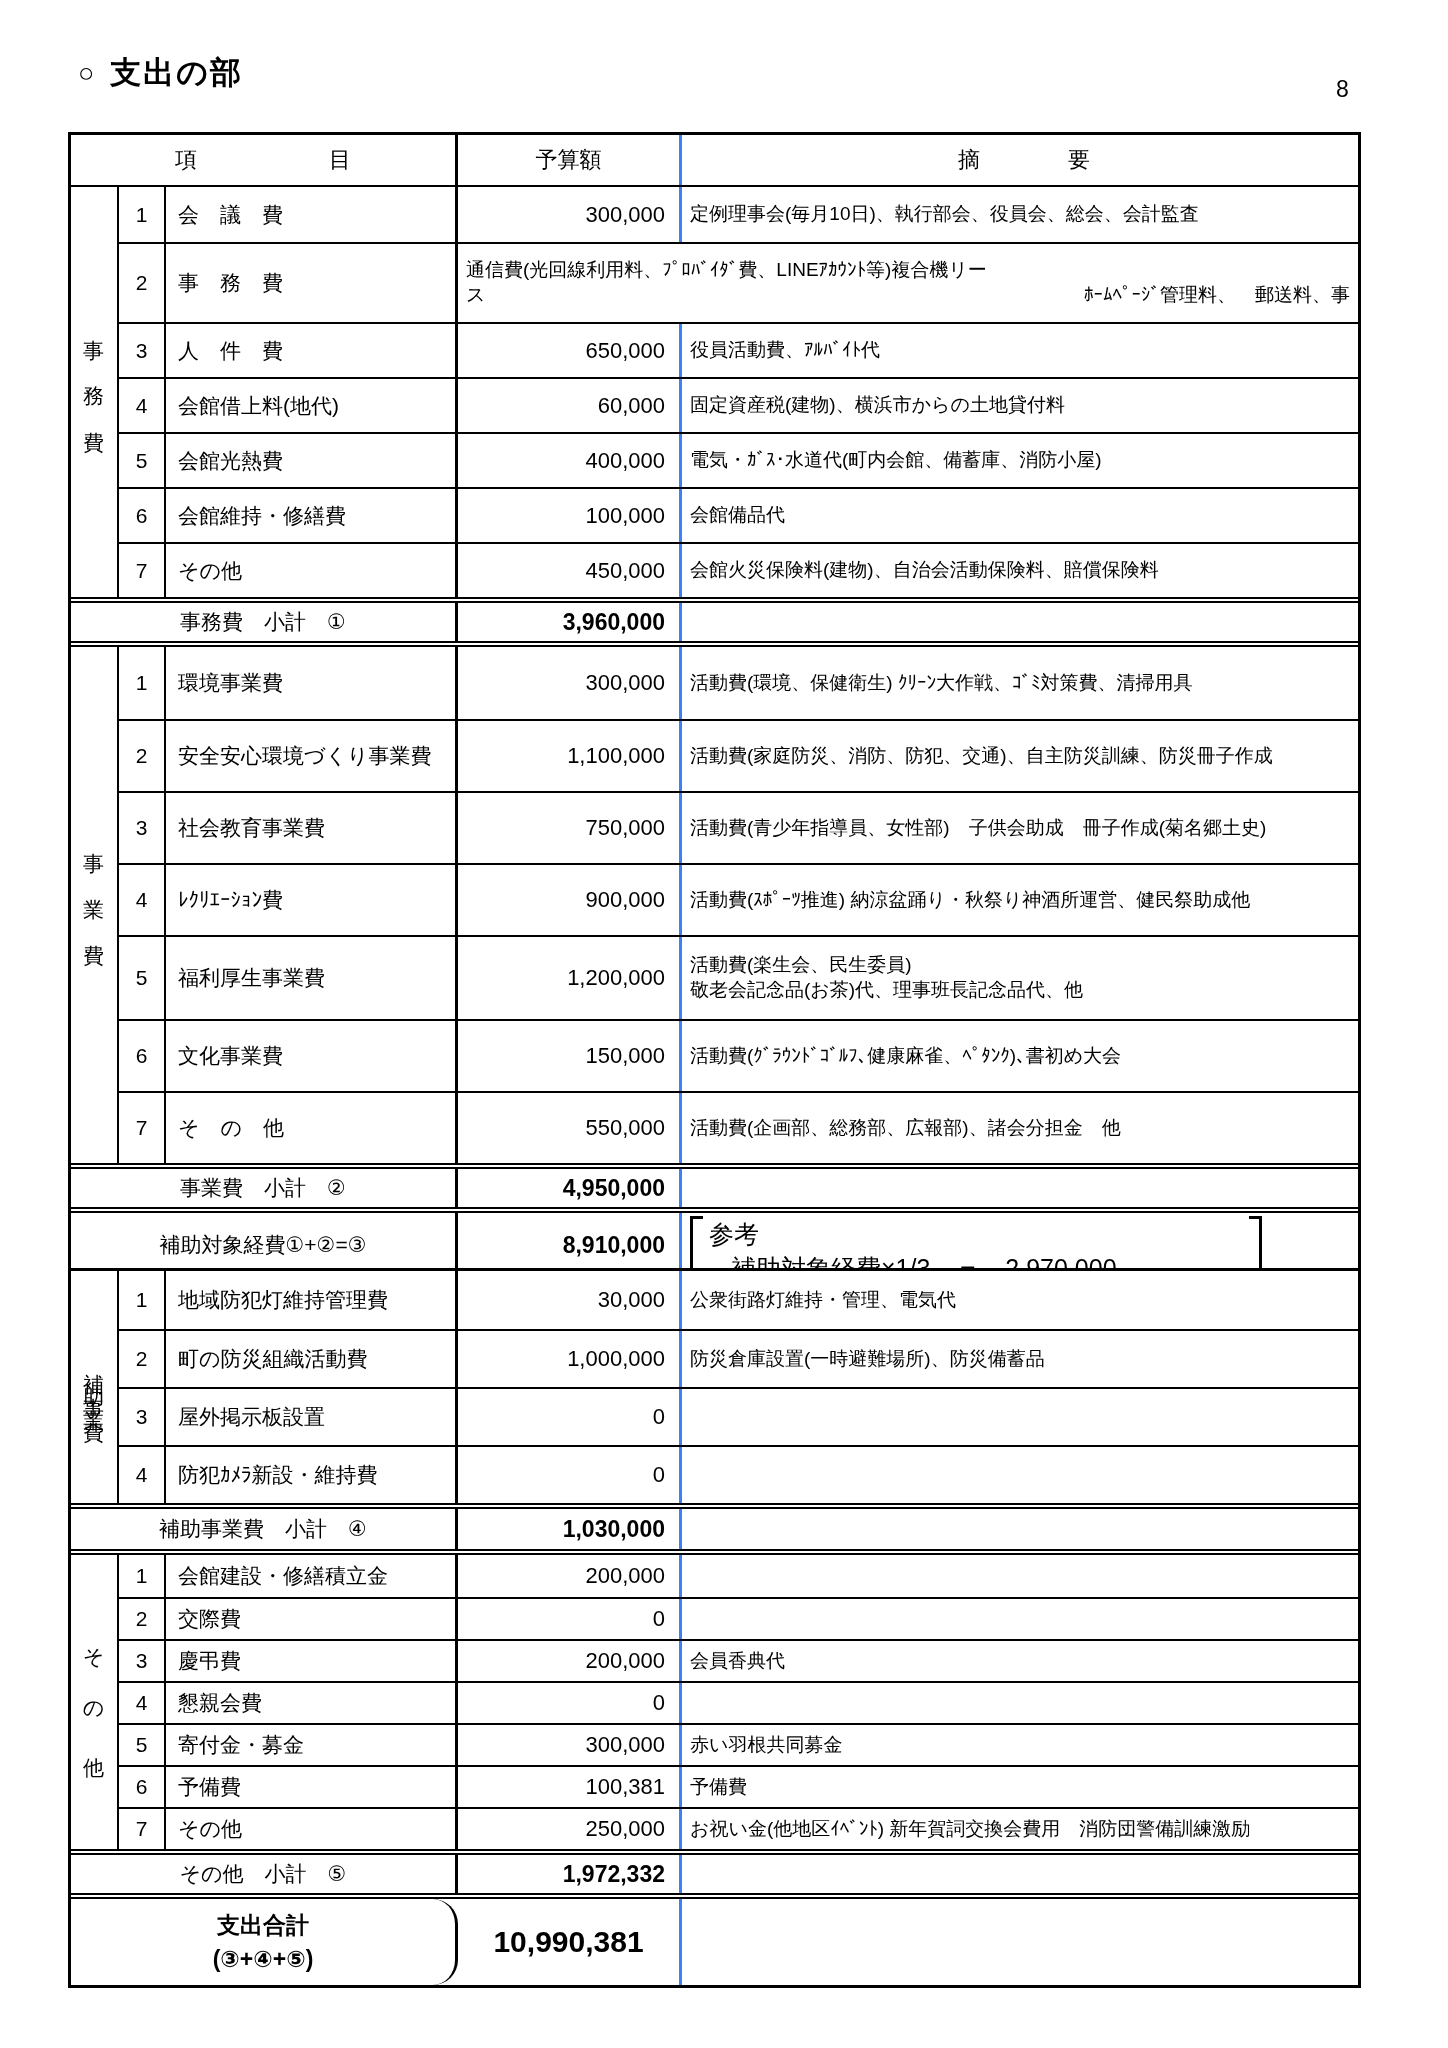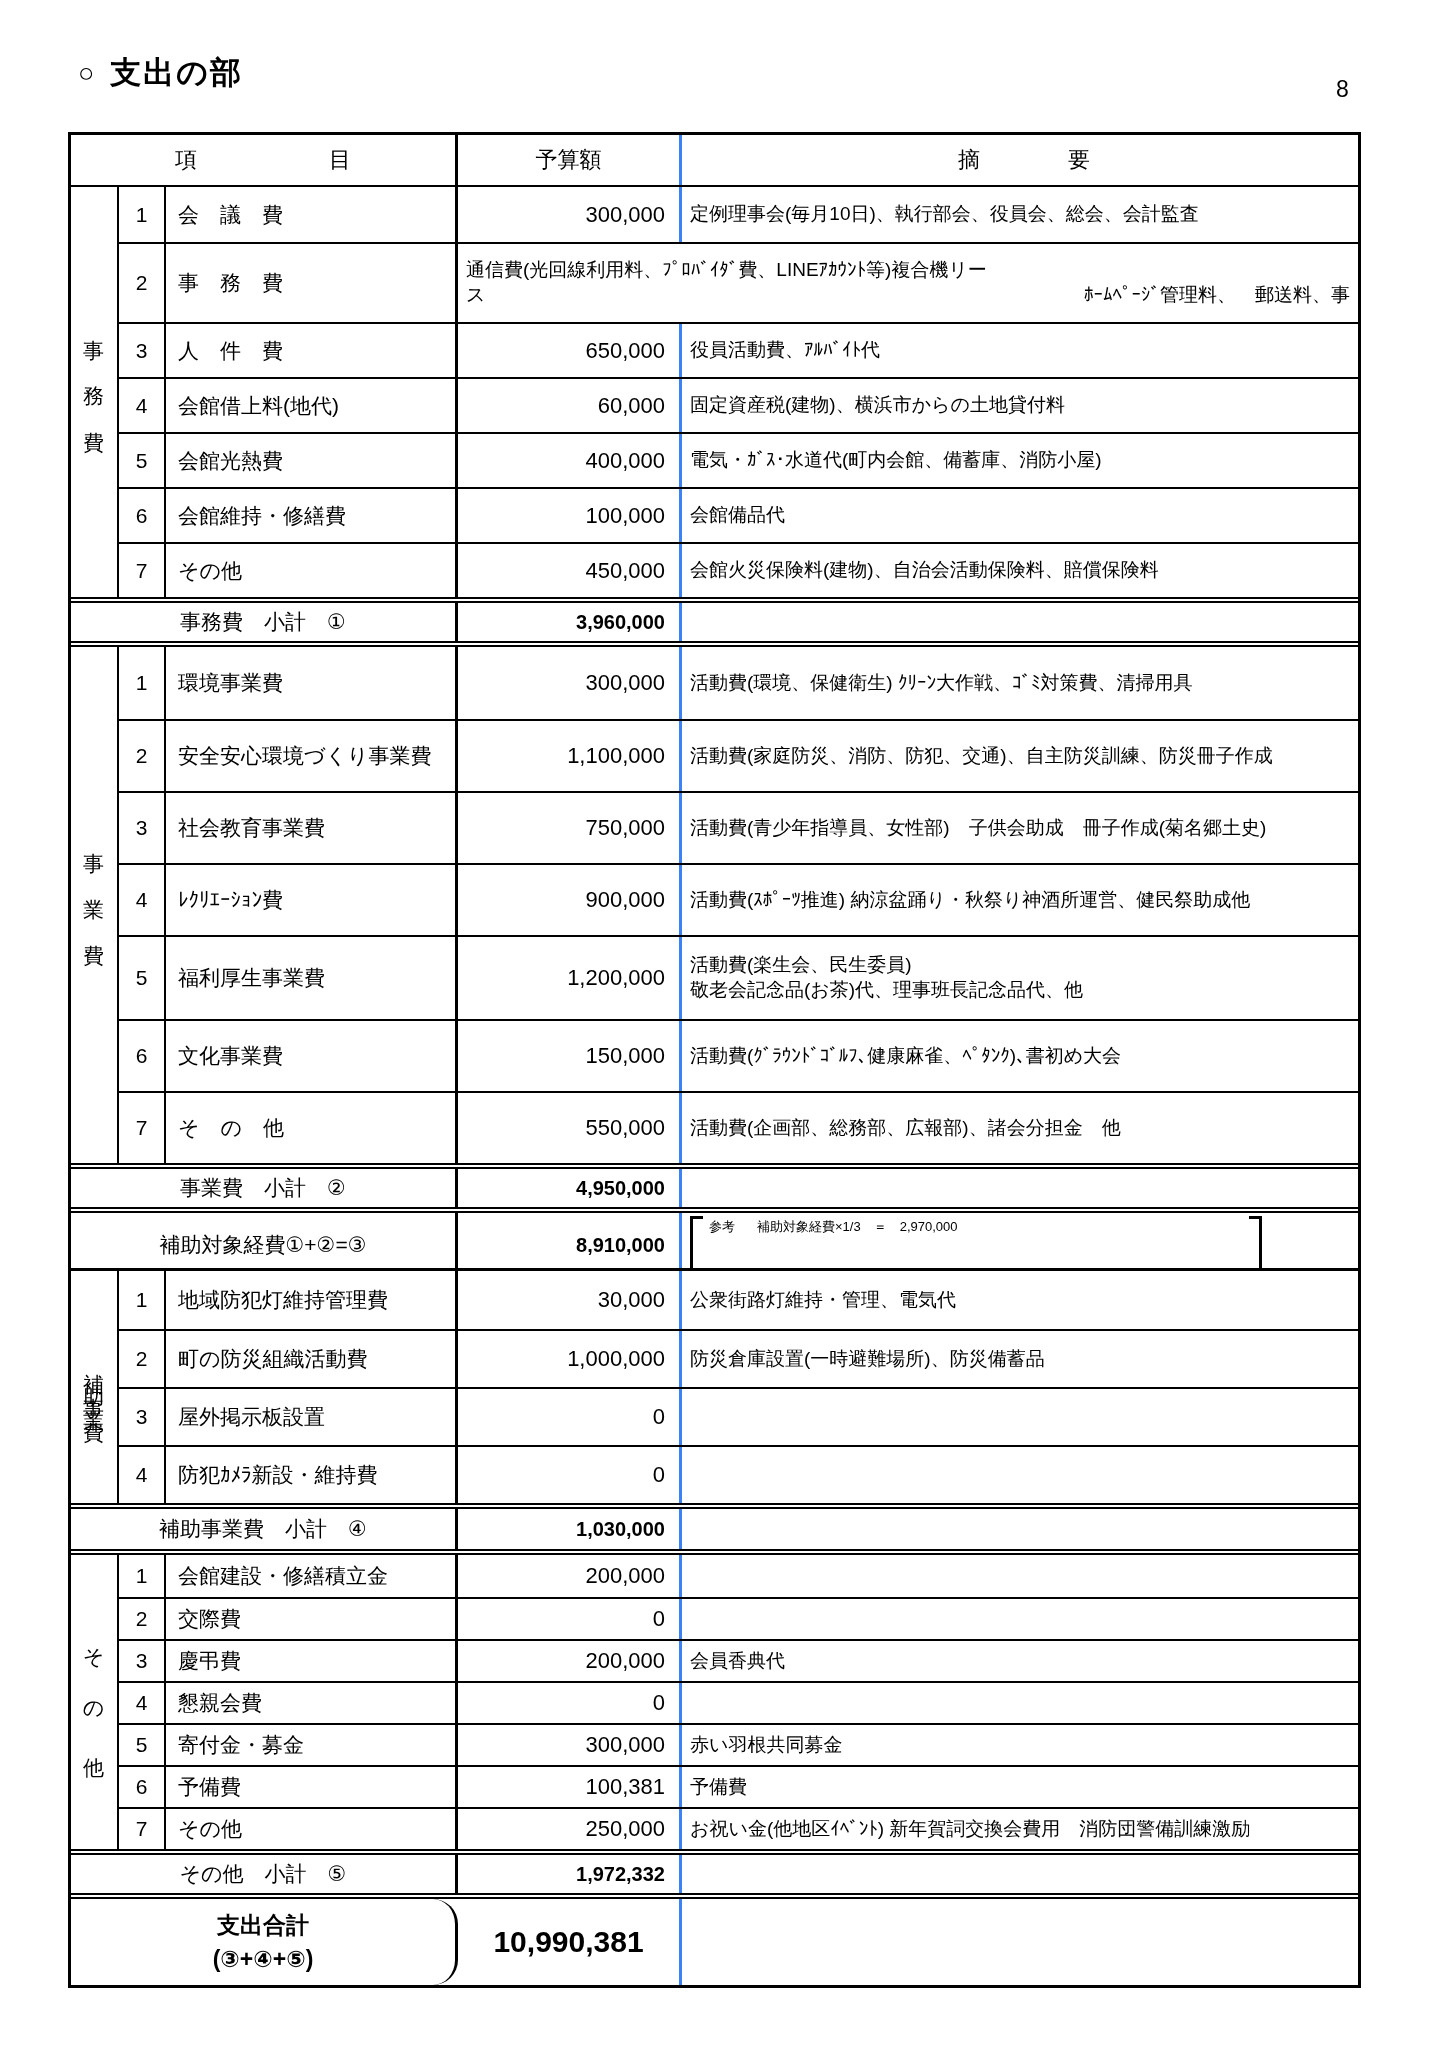--- a/index.html
+++ b/index.html
@@ -50,29 +50,29 @@
   .vtext { writing-mode:vertical-rl; text-orientation:upright; font-size:21px; line-height:1; }
   .vt-wide  { letter-spacing:46px; }
   .vt-mid   { letter-spacing:30px; }
   .vt-tight { letter-spacing:12px; }
 
   .h50{height:50px} .ha{height:55px} .ha2{height:80px}
   .hb{height:72px} .hb5{height:84px}
   .hsub{height:44px} .h3row{height:70px}
   .hc{height:58px} .hsub4{height:46px}
   .hd{height:42px} .hsub5{height:44px} .htotal{height:92px}
-  .sub-amt { font-weight:bold; font-size:20px; }
+  .sub-amt { font-weight:bold; font-size:23px; }
 
   .wrapline { display:flex; width:100%; justify-content:space-between; }
 
   .refnote { display:flex; width:572px; height:58px; align-items:stretch; }
   .bracket { width:13px; border:3px solid #000; flex:none; }
   .b-left  { border-right:none; }
   .b-right { border-left:none; }
-  .refnote-text { flex:1; display:flex; flex-direction:row; justify-content:flex-start; padding:2px 6px; font-size:13px; line-height:1.35; }
+  .refnote-text { flex:1; display:flex; flex-direction:column; justify-content:space-between; padding:2px 6px; font-size:25px; line-height:1.35; }
   .refnote-line2 { padding-left:22px; }
 
   .total-label { display:flex; flex-direction:column; align-items:center; justify-content:center; line-height:1.5;border-radius:25px; }
   .total-label div { font-size:23px; font-weight:bold; }
   .c-amount.total-amt { justify-content:center; padding-right:0; font-size:30px; font-weight:bold; }
 </style>
 </head>
 <body>
 
 <div class="page">

